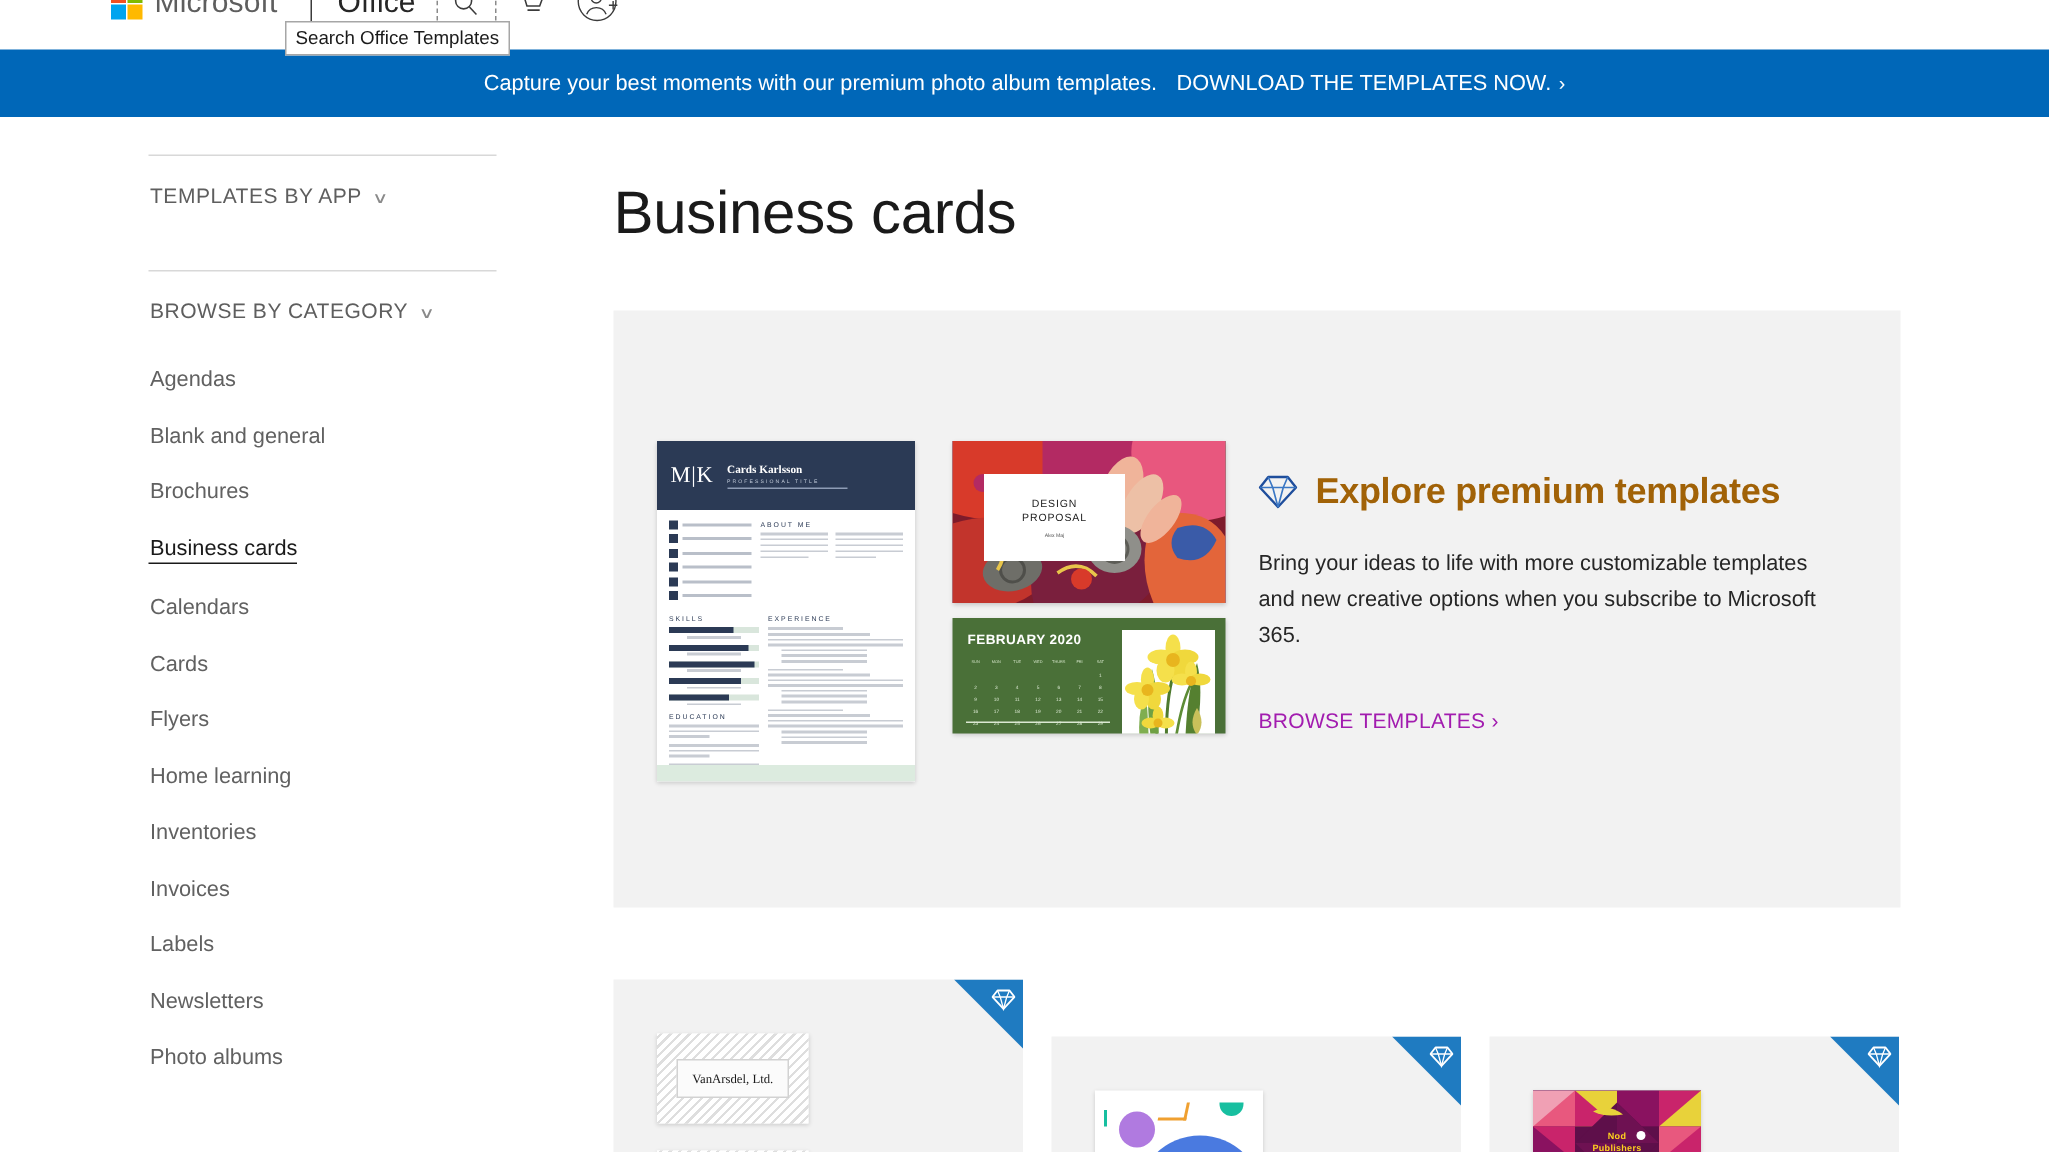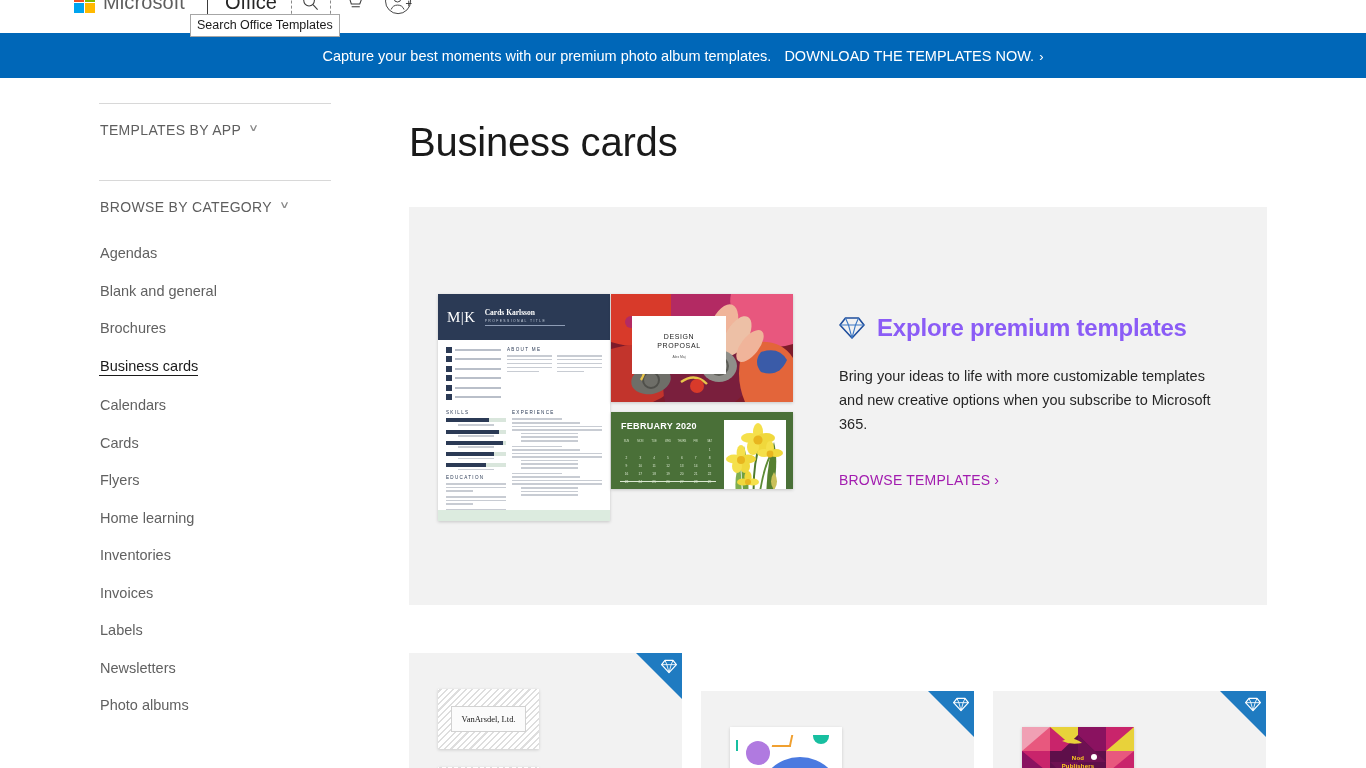--- a/index.html
+++ b/index.html
@@ -138,21 +138,21 @@
     margin: 25px 0 0 0;
     width: 232px;
   }
   .side-section {
     font-size: 14px;
     color: #5e5e5e;
     letter-spacing: .35px;
     padding: 18px 0 17px 1px;
     cursor: pointer;
     display: flex;
-    align-items: flex-start;
+    align-items: flex-end;
   }
   .side-section .caret {
     margin-left: 9px;
     font-size: 10px;
     color: #8a8a8a;
     transform: scaleX(1.5);
     display: inline-block;
   }
   .cat-list { list-style: none; margin: 0; padding: 13px 0 0 0; }
   .cat-list li {
@@ -189,21 +189,21 @@
     margin-top: 42px;
     width: 858px;
     height: 398px;
     background: #f2f2f2;
     position: relative;
   }
   .thumbs {
     position: absolute;
     left: 29px; top: 87px;
     display: flex;
-    gap: 1px;
+    gap: 25px;
   }
   .thumb-resume {
     width: 172px; height: 227px;
     background: #ffffff;
     box-shadow: 0 1px 3px rgba(0,0,0,.18);
     overflow: hidden;
     position: relative;
   }
   .res-head {
     height: 46px; background: #2b3a55;
@@ -289,21 +289,21 @@
 
   .premium-copy {
     position: absolute;
     left: 430px; top: 107px;
     width: 395px;
   }
   .premium-head {
     display: flex; align-items: center; gap: 12px;
   }
   .premium-head h2 {
-    margin: 0; font-size: 24px; color: #8b5cf6; font-weight: bold;
+    margin: 0; font-size: 24px; color: #a16207; font-weight: bold;
     letter-spacing: -.2px;
   }
   .premium-body {
     margin-top: 22px;
     font-size: 14.5px;
     line-height: 24px;
     color: #262626;
     width: 382px;
   }
   .premium-link {

